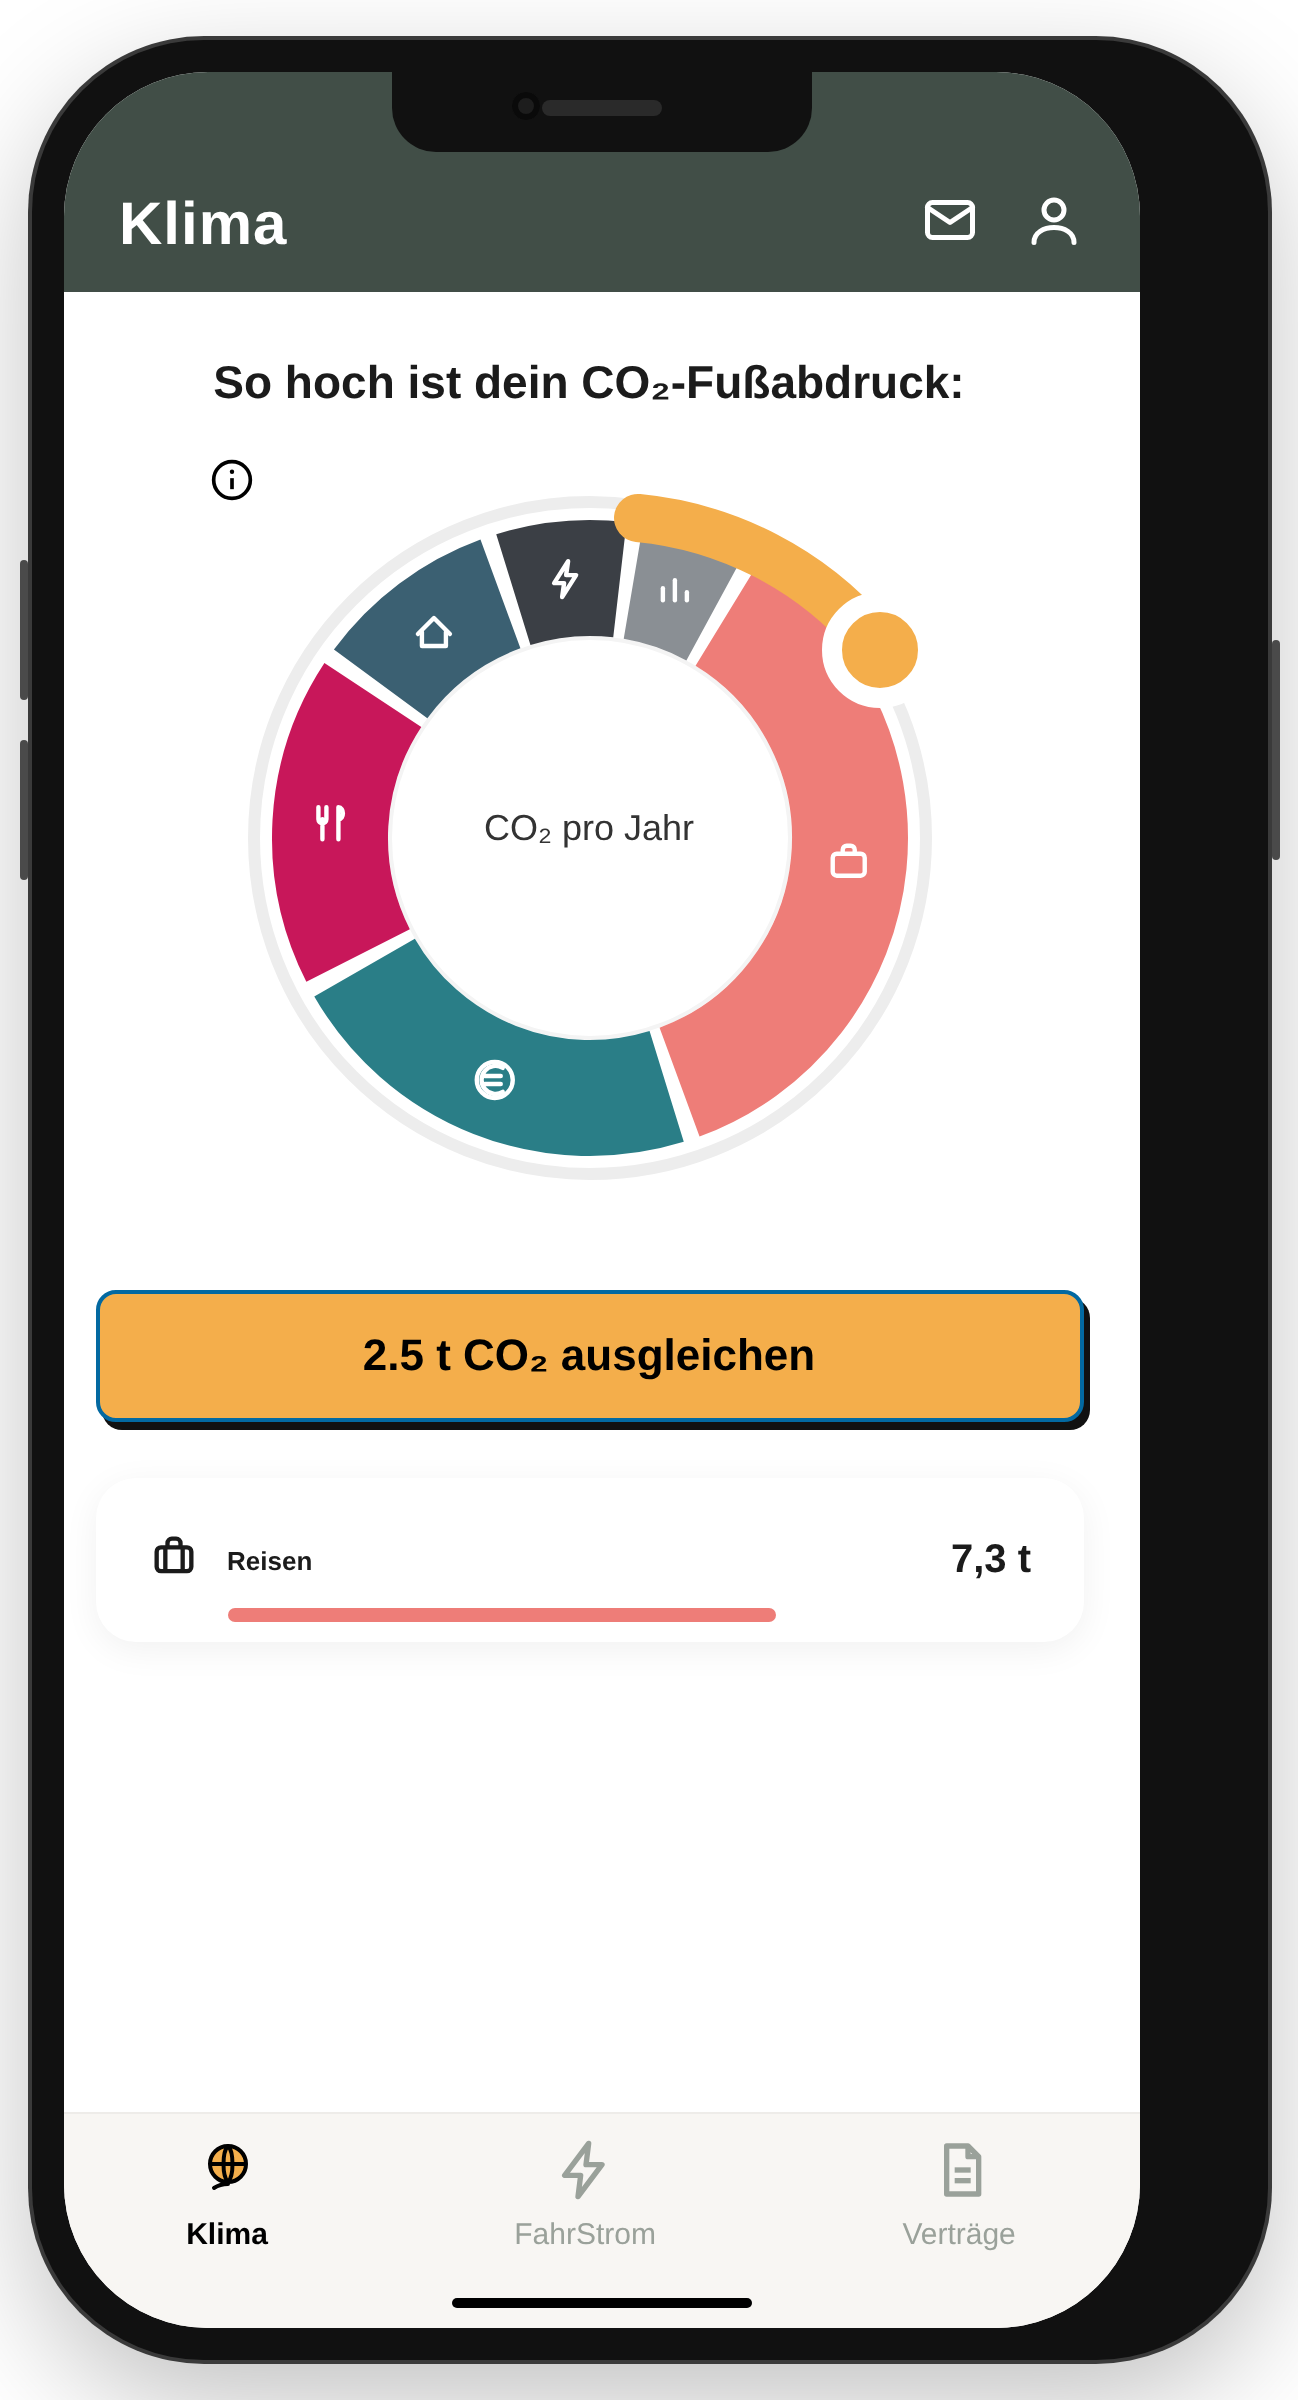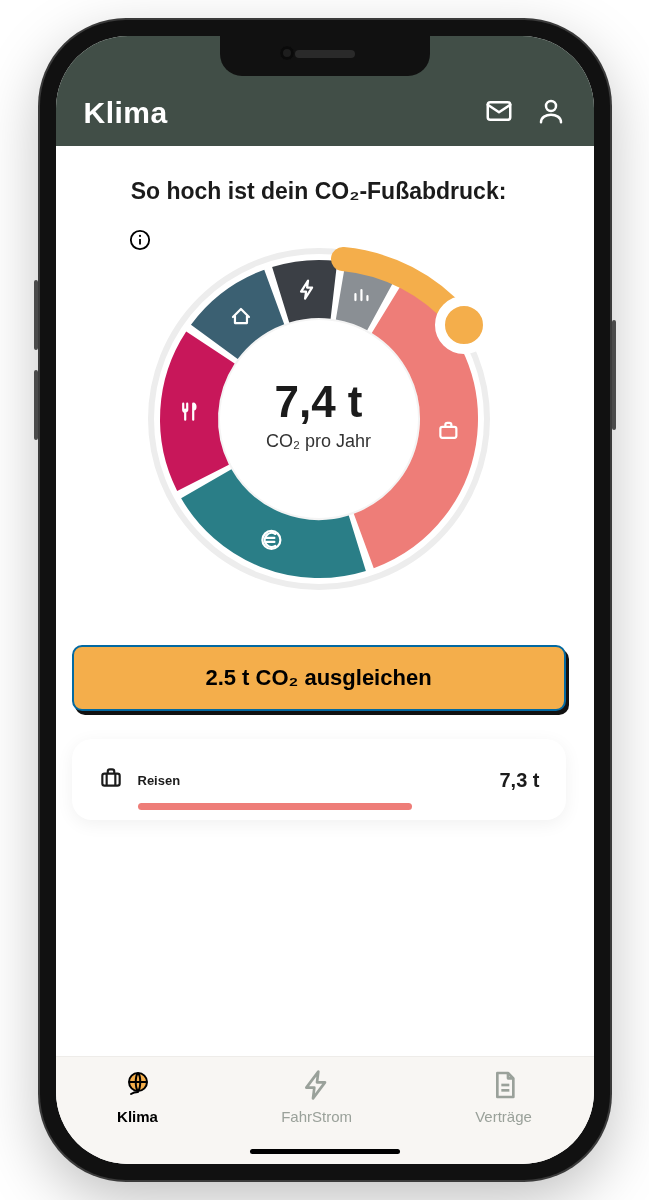--- a/index.html
+++ b/index.html
@@ -13,21 +13,21 @@
     --header:#414E47;
     --bottom-bg:#F8F6F3;
     --bottom-inactive:#9AA19A;
   }
   *{box-sizing:border-box;}
   html,body{margin:0;padding:0;width:649px;height:1200px;background:#ffffff;font-family:-apple-system,BlinkMacSystemFont,"Segoe UI",sans-serif;color:var(--dark);}
 
   
   .phone{
     position:absolute;left:50%;top:50%;transform:translate(-50%,-50%);
-    width:570px;height:1160px;border-radius:86px;
+    width:618px;height:1160px;border-radius:86px;
     background:#111;padding:16px;
     box-shadow:0 0 0 2px #3a3a3a, 0 20px 60px rgba(0,0,0,.25);
   }
   .phone::before,.phone::after{content:"";position:absolute;background:#4a4a4a;border-radius:4px;}
   .phone::before{width:4px;height:70px;left:-6px;top:260px;}
   .phone::after{width:4px;height:110px;right:-6px;top:300px;}
   .side-btn{position:absolute;left:-6px;width:4px;height:70px;background:#4a4a4a;border-radius:4px;top:350px;}
   .screen{
     position:relative;width:538px;height:1128px;background:#fff;border-radius:72px;overflow:hidden;
   }
@@ -168,21 +168,20 @@
                 <line x1="-6" y1="4" x2="-6" y2="-2"></line>
                 <line x1="0" y1="4" x2="0" y2="-6"></line>
                 <line x1="6" y1="4" x2="6" y2="0"></line>
               </g>
             </g>
 
           <path class="balloon-tail" d="M 214 30 A 175 175 0 0 1 330 90"></path>
           <circle class="balloon-knob" cx="335" cy="96" r="24"></circle>
         </svg>
         <div class="donut-center">
-          <div class="big">7,4 t</div>
           <div class="sub">CO₂ pro Jahr</div>
           <span class="info">
             <svg width="22" height="22" viewBox="0 0 24 24" fill="none" stroke="#000" stroke-width="2">
                 <circle cx="12" cy="12" r="10"></circle>
                 <line x1="12" y1="11" x2="12" y2="17"></line>
                 <circle cx="12" cy="7.5" r="1.2" fill="#000" stroke="none"></circle>
               </svg>
           </span>
         </div>
       </div>

